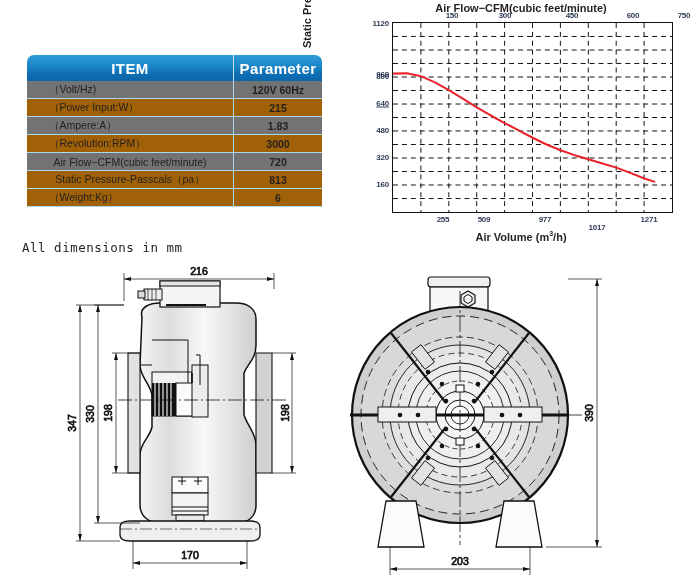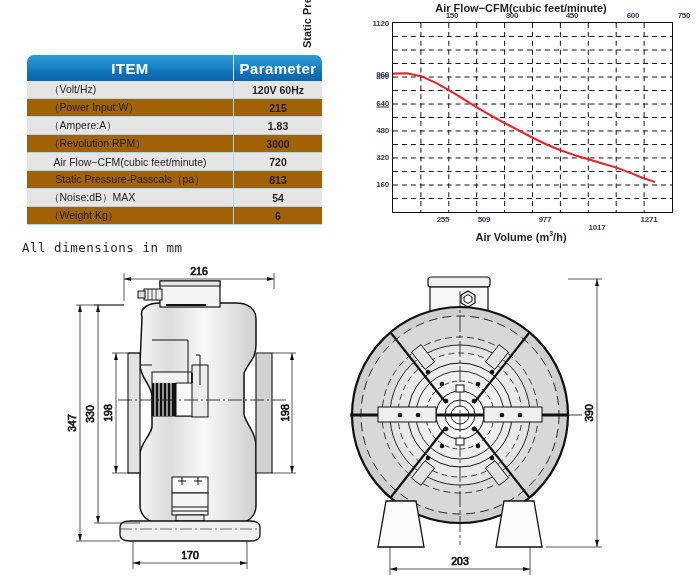--- a/index.html
+++ b/index.html
@@ -29,21 +29,21 @@
   #spec-table td{
     height:17px;padding:0 0 0 0;
     font-size:10.5px;
     border-bottom:1px solid #a9d8ef;
     vertical-align:middle;
     white-space:nowrap;
   }
   #spec-table td.name{padding-left:22px;text-align:left;color:#231f20;}
   #spec-table td.name.ctr{padding-left:0;text-align:center;}
   #spec-table td.val{text-align:center;font-weight:bold;font-size:10.5px;border-left:1px solid #a9d8ef;}
-  #spec-table tr.odd td{background:#e5e5e5;margin-top:20px;}
+  #spec-table tr.odd td{background:#737373;margin-top:20px;}
   #spec-table tr.even td{background:#a16207;}
 
   
   #dim-note{left:22px;top:240px;font-family:"DejaVu Sans Mono","Liberation Mono",monospace;font-size:12.5px;color:#231f20;letter-spacing:.5px;}
 
   
   #chart-block{left:345px;top:0px;width:352px;height:250px;}
   #chart-title{
     position:absolute;left:0;top:2px;width:352px;text-align:center;
     font-size:11px;font-weight:bold;color:#231f20;
@@ -101,40 +101,36 @@
         <td class="val">3000</td>
       </tr>
       <tr class="odd">
         <td class="name ctr">Air Flow−CFM(cubic feet/minute)</td>
         <td class="val">720</td>
       </tr>
       <tr class="even">
         <td class="name ctr">Static Pressure-Passcals（pa）</td>
         <td class="val">813</td>
       </tr>
-      <tr class="odd">
-        <td class="name">（Noise:dB）MAX</td>
-        <td class="val">54</td>
-      </tr>
       <tr class="even">
         <td class="name">（Weight:Kg）</td>
         <td class="val">6</td>
       </tr>
     </tbody>
   </table>
 </div>
 
 <div class="abs" id="dim-note">All dimensions in mm</div>
 
 <div class="abs" id="chart-block">
 
   <div id="chart-title">Air Flow−CFM(cubic feet/minute)</div>
 
   <div class="tick-lbl tick-top" style="left:107px;">150</div>
-  <div class="tick-lbl tick-top" style="left:167px;">300</div>
+  <div class="tick-lbl tick-top" style="left:160px;">300</div>
   <div class="tick-lbl tick-top" style="left:227px;">450</div>
   <div class="tick-lbl tick-top" style="left:288px;">600</div>
   <div class="tick-lbl tick-top" style="left:339px;">750</div>
 
   <div class="tick-lbl tick-left" style="left:12px;width:32px;top:23px;">1120</div>
   <div class="tick-lbl tick-left" style="left:12px;width:32px;top:66px;margin-top:8px;">960</div>
   <div class="tick-lbl tick-left" style="left:12px;width:32px;top:76px;">800</div>
   <div class="tick-lbl tick-left" style="left:12px;width:32px;top:103px;text-decoration:underline;">640</div>
   <div class="tick-lbl tick-left" style="left:12px;width:32px;top:130px;">480</div>
   <div class="tick-lbl tick-left" style="left:12px;width:32px;top:157px;">320</div>

